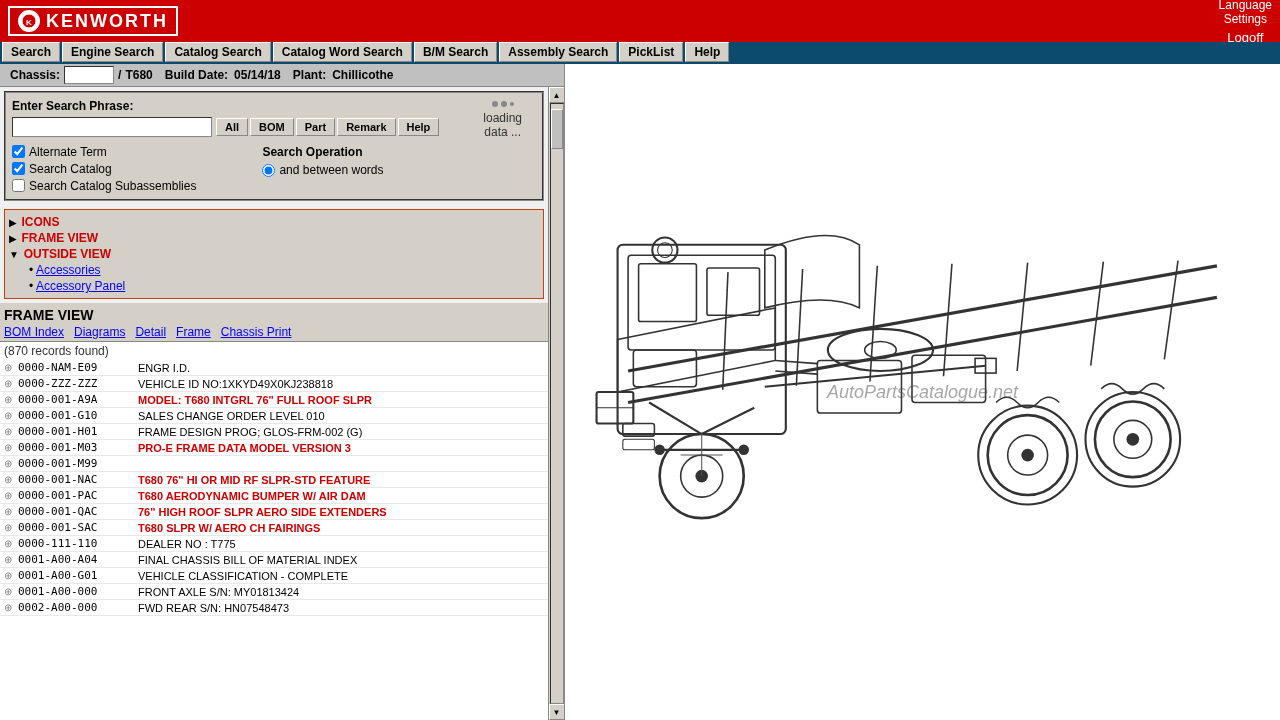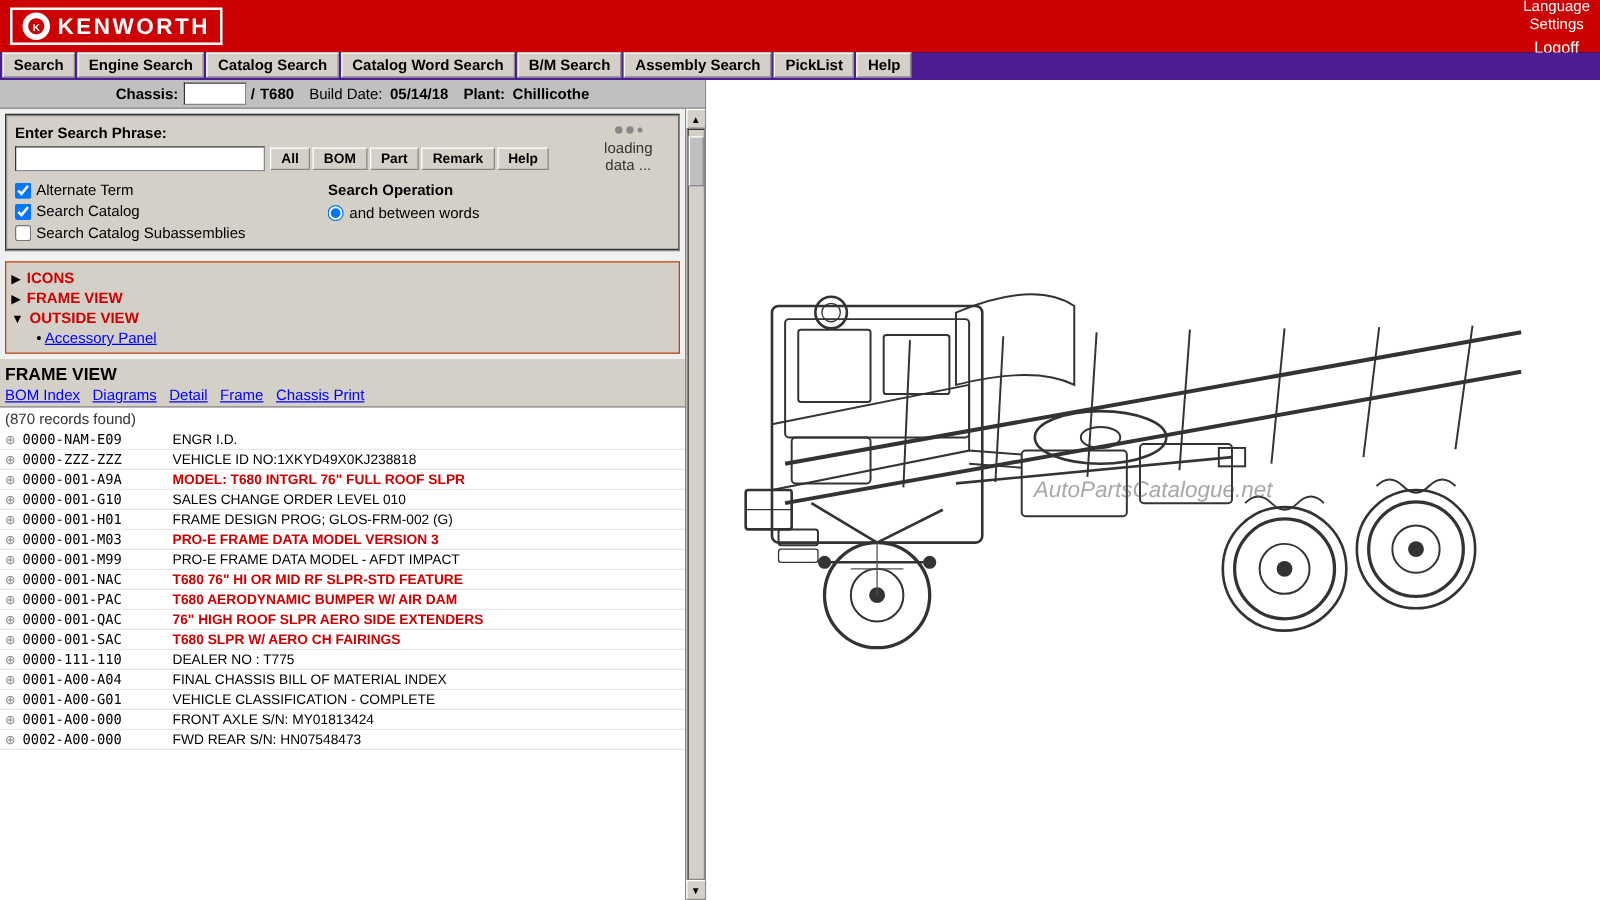--- a/index.html
+++ b/index.html
@@ -69,21 +69,21 @@
       cursor: pointer;
     }
     #logoff-btn {
       color: #fff;
       font-size: 13px;
       cursor: pointer;
       text-decoration: underline;
     }
     
     #navbar {
-      background: #4c1d95;
+      background: #0c4a6e;
       display: flex;
       align-items: center;
       padding: 0 2px 2px 2px;
       gap: 2px;
     }
     .nav-btn {
       background: #d4d0c8;
       border: 1px solid #888;
       border-top: 1px solid #fff;
       border-left: 1px solid #fff;
@@ -110,21 +110,20 @@
     
     #chassis-bar {
       background: #c0c0c0;
       padding: 2px 10px;
       font-size: 12px;
       font-weight: bold;
       border-bottom: 1px solid #888;
       display: flex;
       align-items: center;
       gap: 4px;
-      justify-content: center;
     }
     #chassis-bar input {
       width: 60px;
       border: 1px inset #888;
       font-size: 12px;
       padding: 1px 2px;
     }
     
     #search-area {
       background: #d4d0c8;
@@ -165,21 +164,21 @@
       display: flex;
       gap: 20px;
     }
     #checkboxes {
       display: flex;
       flex-direction: column;
       gap: 3px;
     }
     .checkbox-row {
       display: flex;
-      align-items: flex-end;
+      align-items: flex-start;
       gap: 4px;
       font-size: 12px;
     }
     #search-operation {
       font-size: 12px;
       margin-left: 46px;
     }
     #search-operation .op-title {
       font-weight: bold;
       margin-bottom: 4px;
@@ -401,21 +400,21 @@
 
   <div id="main">
 
     <div id="left-panel">
 
       <div id="chassis-bar">
         <span>Chassis:</span>
         <input type="text" style="width: 50px;">
         <span>/</span>
         <span>T680</span>
-        <span style="margin-left:8px;font-weight:normal;">Build Date:</span>
+        <span style="margin-left:8px;font-weight:bold;">Build Date:</span>
         <span style="margin-left:2px;">05/14/18</span>
         <span style="margin-left:8px;font-weight:bold;">Plant:</span>
         <span style="margin-left:2px;">Chillicothe</span>
       </div>
 
       <div style="display:flex;flex:1;overflow:hidden;">
         <div style="flex:1;overflow:hidden;display:flex;flex-direction:column;">
 
           <div id="search-area">
             <div id="search-phrase-label">Enter Search Phrase:</div>
@@ -461,20 +460,21 @@
                 <div class="dot" style="width:4px;height:4px;margin-top:1px;"></div>
               </div>
               <div style="font-size:12px;color:#333;">loading<br>data ...</div>
             </div>
           </div>
 
           <div id="tree-nav">
               <div class="tree-item"><span class="tree-arrow">▶ </span><span style="font-weight: bold; color: rgb(204, 0, 0);">ICONS</span></div>
               <div class="tree-item"><span class="tree-arrow">▶ </span><span style="font-weight: bold; color: rgb(204, 0, 0);">FRAME VIEW</span></div>
               <div class="tree-item"><span class="tree-arrow">▼ </span><span style="font-weight: bold; color: rgb(204, 0, 0);">OUTSIDE VIEW</span></div>
+              <div class="tree-item" style="margin-left: 20px;"><span>• </span><a>Accessories</a></div>
               <div class="tree-item" style="margin-left: 20px;"><span>• </span><a>Accessory Panel</a></div>
             </div>
 
           <div id="frame-section">
             <div id="frame-header">
               <div id="frame-title">FRAME VIEW</div>
               <div id="frame-links">
                   <a>BOM Index</a>
                   <a>Diagrams</a>
                   <a>Detail</a>
@@ -510,21 +510,20 @@
                   <span class="part-desc">FRAME DESIGN PROG; GLOS-FRM-002 (G)</span>
                 </div>
                 <div class="part-row">
                   <span class="part-expand">⊕</span>
                   <span class="part-num">0000-001-M03</span>
                   <span class="part-desc highlight">PRO-E FRAME DATA MODEL VERSION 3</span>
                 </div>
                 <div class="part-row">
                   <span class="part-expand">⊕</span>
                   <span class="part-num">0000-001-M99</span>
-                  <span class="part-desc">PRO-E FRAME DATA MODEL - AFDT IMPACT</span>
                 </div>
                 <div class="part-row">
                   <span class="part-expand">⊕</span>
                   <span class="part-num">0000-001-NAC</span>
                   <span class="part-desc highlight">T680 76" HI OR MID RF SLPR-STD FEATURE</span>
                 </div>
                 <div class="part-row">
                   <span class="part-expand">⊕</span>
                   <span class="part-num">0000-001-PAC</span>
                   <span class="part-desc highlight">T680 AERODYNAMIC BUMPER W/ AIR DAM</span>

